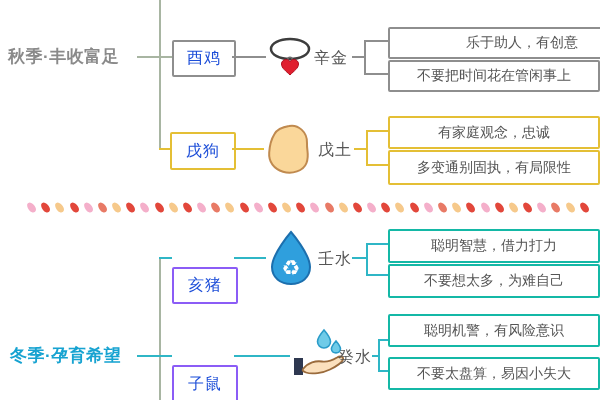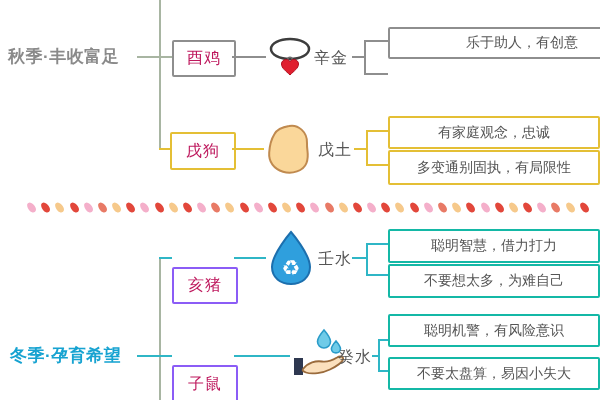--- a/index.html
+++ b/index.html
@@ -17,21 +17,21 @@
 
   .season{
     position:absolute;font-size:17px;font-weight:bold;letter-spacing:.5px;
     white-space:nowrap;
   }
   .season.autumn{color:#8a8a8a;}
   .season.winter{color:#17a3d1;}
 
   .animal-box{
     position:absolute;display:flex;align-items:center;justify-content:center;
-    background:#fff;font-size:16px;color:#be185d;border-radius:2px;letter-spacing:1px;
+    background:#fff;font-size:16px;color:#1d4ed8;border-radius:2px;letter-spacing:1px;
   }
   .animal-box.b-gray{border:2px solid #8e8e8e;}
   .animal-box.b-gold{border:2px solid #e4bf35;}
   .animal-box.b-teal{border:2px solid #8b5cf6;margin-top:26px;}
 
   .stem{
     position:absolute;font-size:16px;color:#555;white-space:nowrap;letter-spacing:1px;
   }
 
   .trait-box{
@@ -72,20 +72,21 @@
       <path d="M22 39 C 18 35, 13.5 32.2, 13.5 28 C 13.5 25, 16 23.4, 18.2 23.4 C 19.8 23.4, 21.2 24.2, 22 25.5 C 22.8 24.2, 24.2 23.4, 25.8 23.4 C 28 23.4, 30.5 25, 30.5 28 C 30.5 32.2, 26 35, 22 39 Z" fill="#e01f2f" stroke="#b01020" stroke-width="1"></path>
     </svg>
   </span>
 
   <div class="stem" style="left:314px;top:48px;">辛金</div>
   <div class="hline c-gray" style="left:352px;top:56px;width:12px;"></div>
   <div class="vline c-gray" style="left:364px;top:40px;height:35px;"></div>
   <div class="hline c-gray" style="left:364px;top:40px;width:24px;"></div>
   <div class="hline c-gray" style="left:364px;top:73px;width:24px;"></div>
   <div class="trait-box b-gray" style="left:388px;top:27px;width:208px;height:28px;padding-left:28px;">乐于助人，有创意</div>
+  <div class="trait-box b-gray" style="left:388px;top:60px;width:208px;height:28px;">不要把时间花在管闲事上</div>
 
   <div class="hline c-gold" style="left:159px;top:148px;width:11px;"></div>
   <div class="animal-box b-gold" style="left:170px;top:132px;width:62px;height:34px;">戌狗</div>
   <div class="hline c-gold" style="left:232px;top:148px;width:32px;"></div>
 
   <span class="icon" style="left:264px;top:122px;">
     <svg width="48" height="54" viewBox="0 0 48 54">
       <path d="M25 4 C 34 2, 43.5 10, 43 21 C 42.6 29, 45.5 33, 42.5 41 C 39.5 49, 28 52.5, 19 49.7 C 10 47, 4.5 40, 5.2 30.5 C 5.8 21, 8 16, 10.5 12 C 13.5 6.5, 19 5, 25 4 Z" fill="#fad79a" stroke="#c08a4f" stroke-width="2"></path>
     </svg>
   </span>

